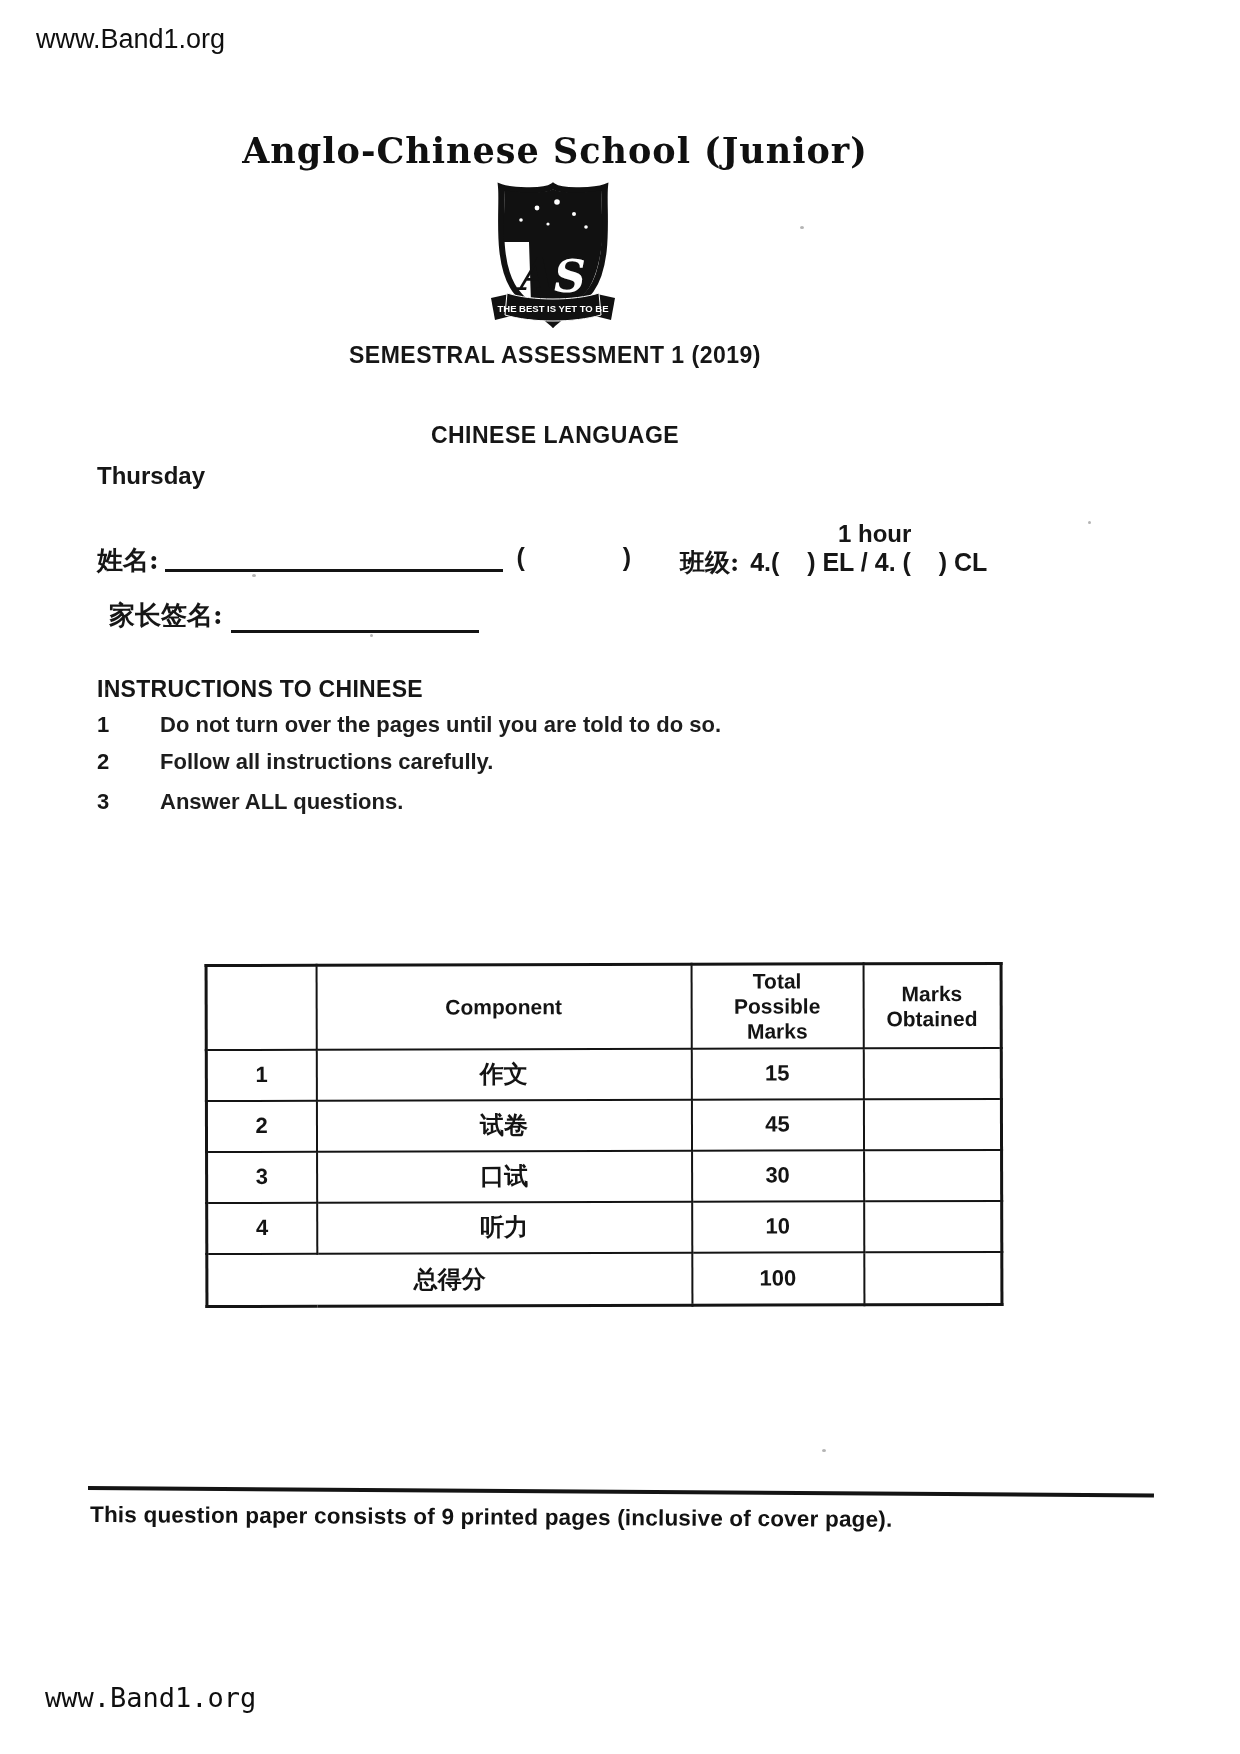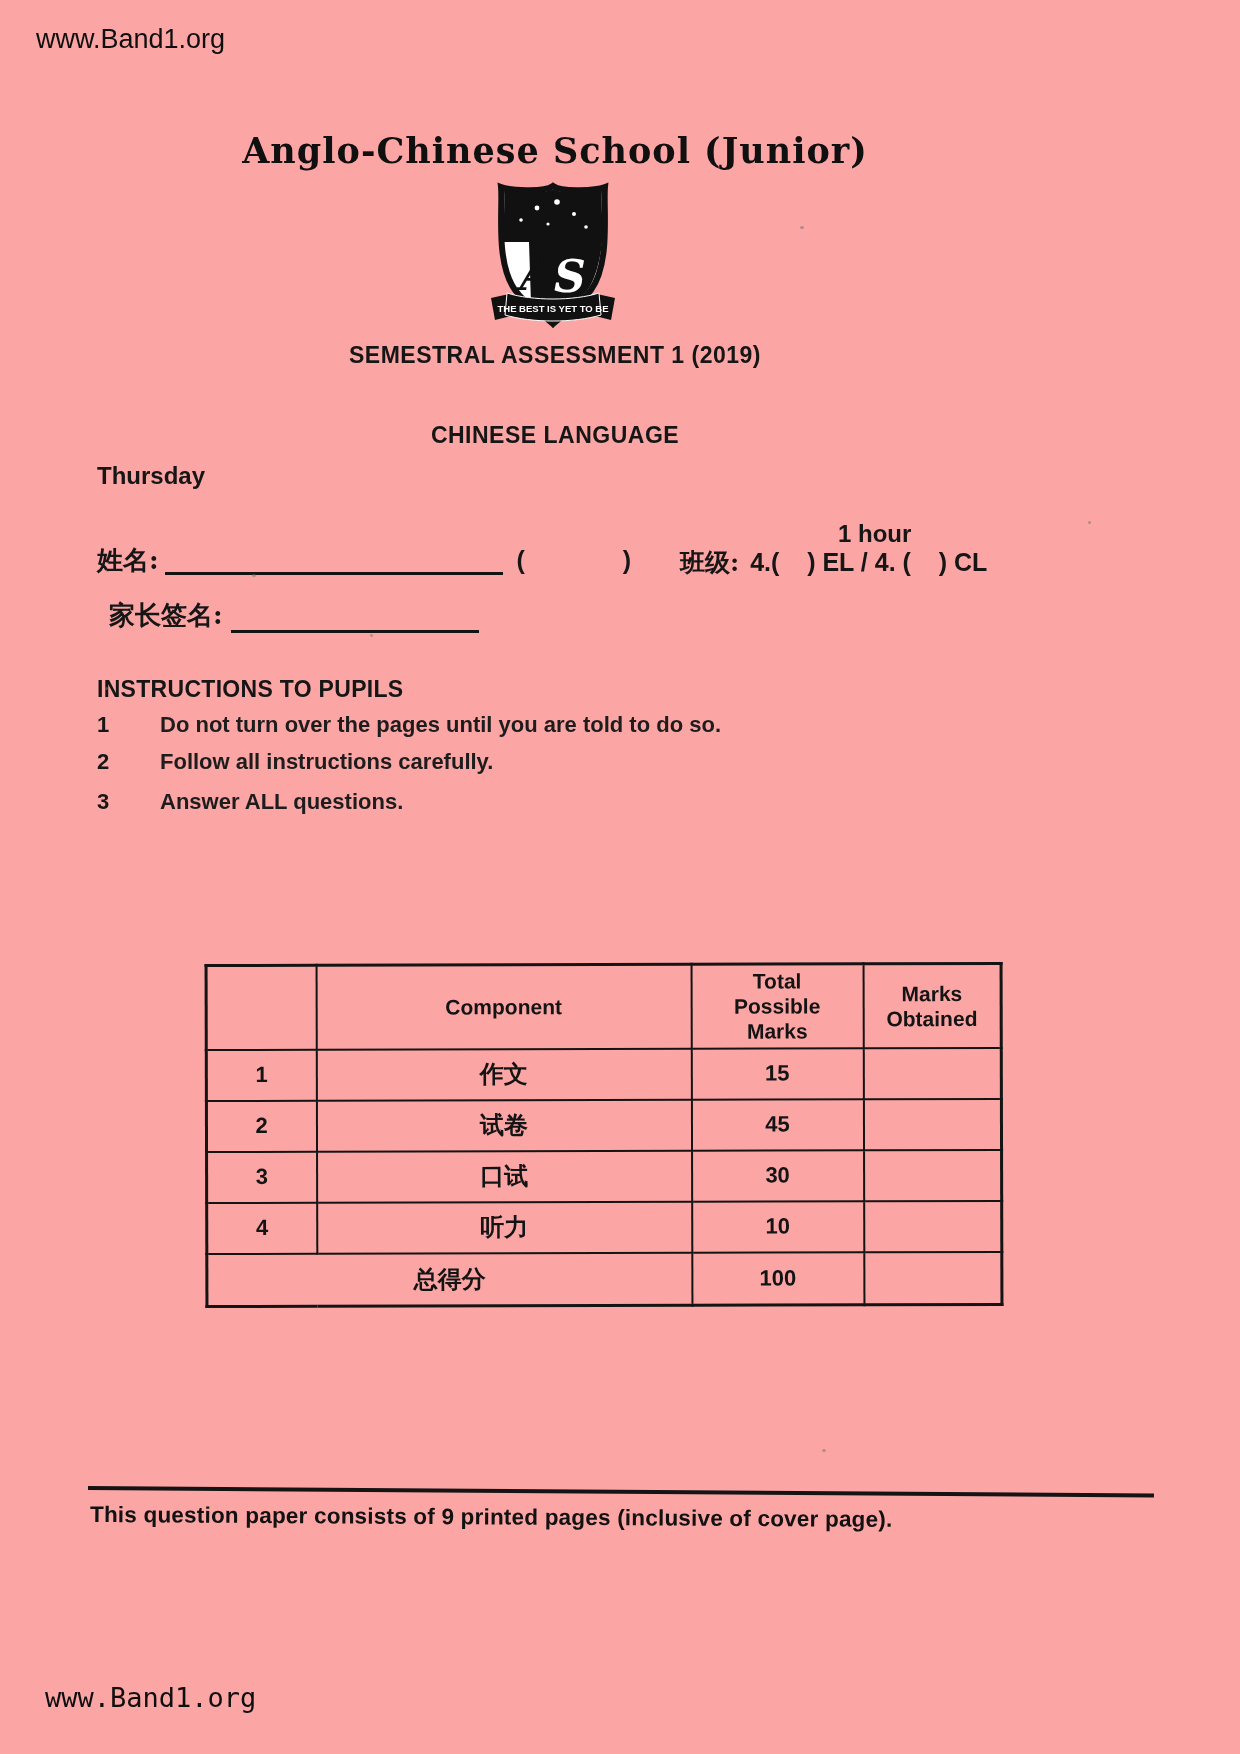--- a/index.html
+++ b/index.html
@@ -1,20 +1,20 @@
 <!DOCTYPE html>
 <html><head>
 <meta charset="utf-8">
 <style>
   html,body{margin:0;padding:0;background:#e8e8e8;}
   .page{
     position:relative;
     width:1240px;height:1754px;
     margin:0 auto;
-    background:#fca5a5;
+    background:#ffffff;
     font-family:"Liberation Sans",sans-serif;
     color:#161616;
     overflow:hidden;
   }
   .abs{position:absolute;}
   
   .wm-top{left:36px;top:24px;font-size:27px;color:#0f0f0f;}
   .wm-bottom{left:45px;top:1682px;font-size:27px;font-family:"DejaVu Sans Mono","Liberation Mono",monospace;color:#0f0f0f;}
   
   .center-col{left:80px;width:950px;text-align:center;}
@@ -26,21 +26,21 @@
   .crest-wrap{left:477px;top:180px;width:152px;height:148px;}
   .sa-title{top:342px;font-weight:bold;font-size:23px;letter-spacing:.5px;}
   .level-title{top:384px;font-weight:bold;font-size:23px;}
   .subject-title{top:422px;font-weight:bold;font-size:23px;letter-spacing:.5px;}
   
   .day{left:97px;top:462px;font-weight:bold;font-size:24px;}
   .date{left:80px;width:950px;text-align:center;top:464px;font-weight:bold;font-size:24px;}
   .duration{left:838px;top:472px;font-weight:bold;font-size:24px;margin-top:48px;}
   
   .cjk{font-family:"DejaVu Serif","Liberation Serif",serif;font-weight:bold;}
-  .name-row{left:97px;top:543px;font-size:25px;display:flex;align-items:center;}
+  .name-row{left:97px;top:543px;font-size:25px;display:flex;align-items:flex-start;}
   .name-label{font-size:26px;}
   .line{display:inline-block;border-bottom:3px solid #141414;height:26px;}
   .name-line{width:338px;margin-left:6px;}
   .name-brackets{margin-left:14px;font-size:25px;letter-spacing:14px;font-weight:bold;}
   .class-group{left:680px;top:546px;font-size:25px;font-weight:bold;}
   .class-label{font-size:25px;margin-right:4px;}
   .parent-row{left:97px;top:598px;display:flex;align-items:flex-end;}
   .parent-label{font-size:26px;margin-left:12px;}
   .parent-line{width:248px;margin-left:8px;}
   
@@ -124,21 +124,21 @@
   <div class="abs class-group">
     <span class="cjk class-label">班级:</span>
     <span>4.(&nbsp;&nbsp;&nbsp;&nbsp;) EL / 4. (&nbsp;&nbsp;&nbsp;&nbsp;) CL</span>
   </div>
 
   <div class="abs parent-row">
     <span class="cjk parent-label">家长签名:</span>
     <span class="line parent-line"></span>
   </div>
 
-  <div class="abs instr-heading">INSTRUCTIONS TO PUPILS</div>
+  <div class="abs instr-heading">INSTRUCTIONS TO CHINESE</div>
 
   <div class="abs instr-item-num i1">1</div>
   <div class="abs instr-item-text i1">Do not turn over the pages until you are told to do so.</div>
   <div class="abs instr-item-num i2">2</div>
   <div class="abs instr-item-text i2">Follow all instructions carefully.</div>
   <div class="abs instr-item-num i3">3</div>
   <div class="abs instr-item-text i3">Answer ALL questions.</div>
 
   <table class="abs marks-table">
     <colgroup>

